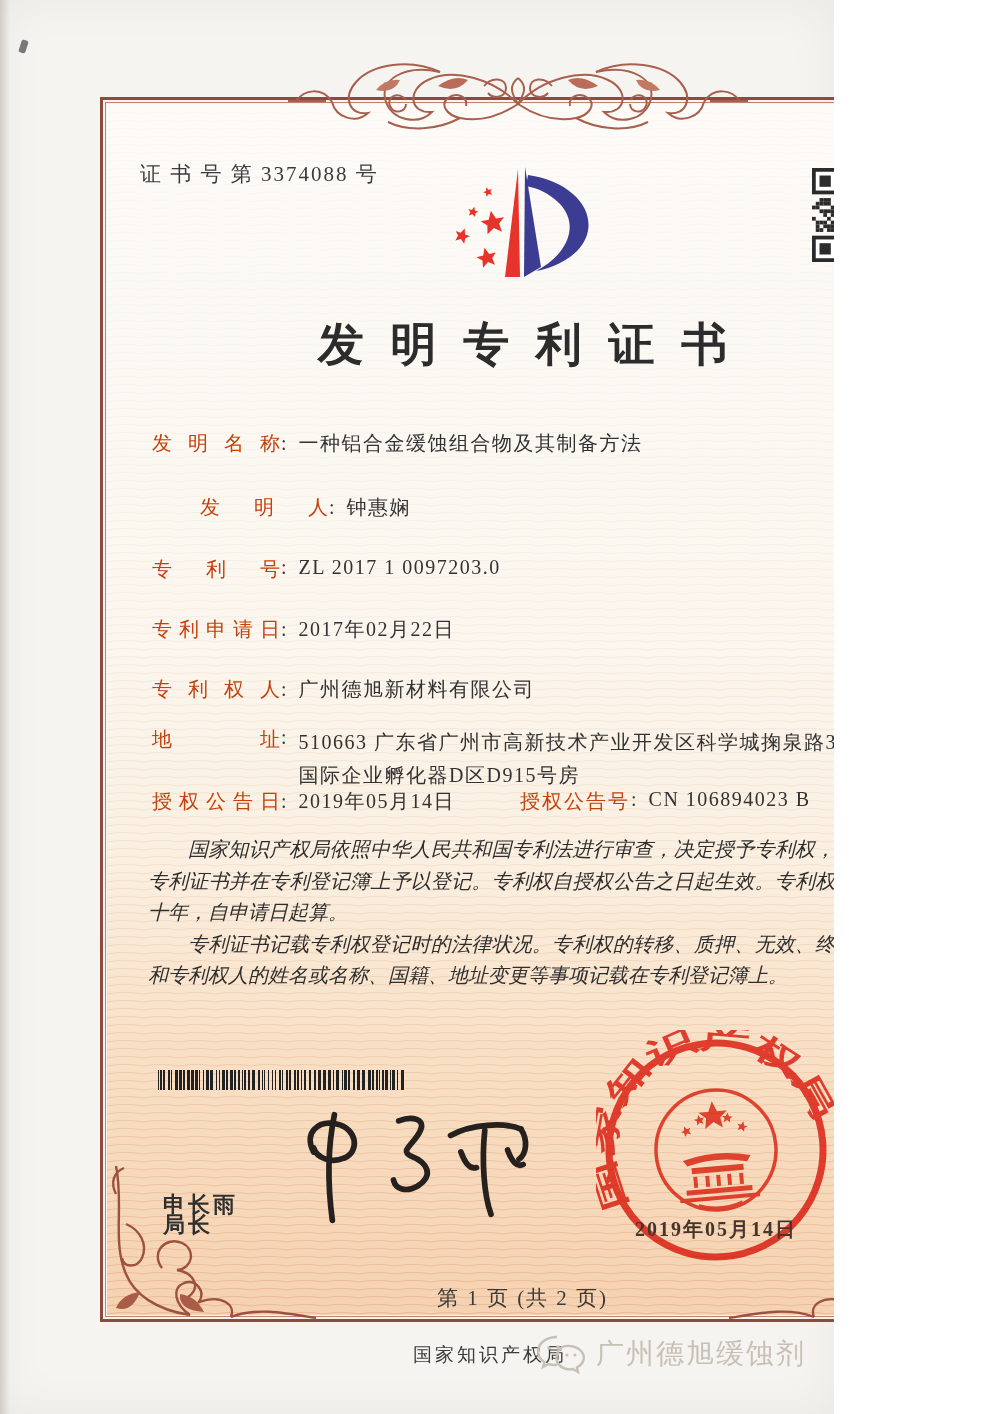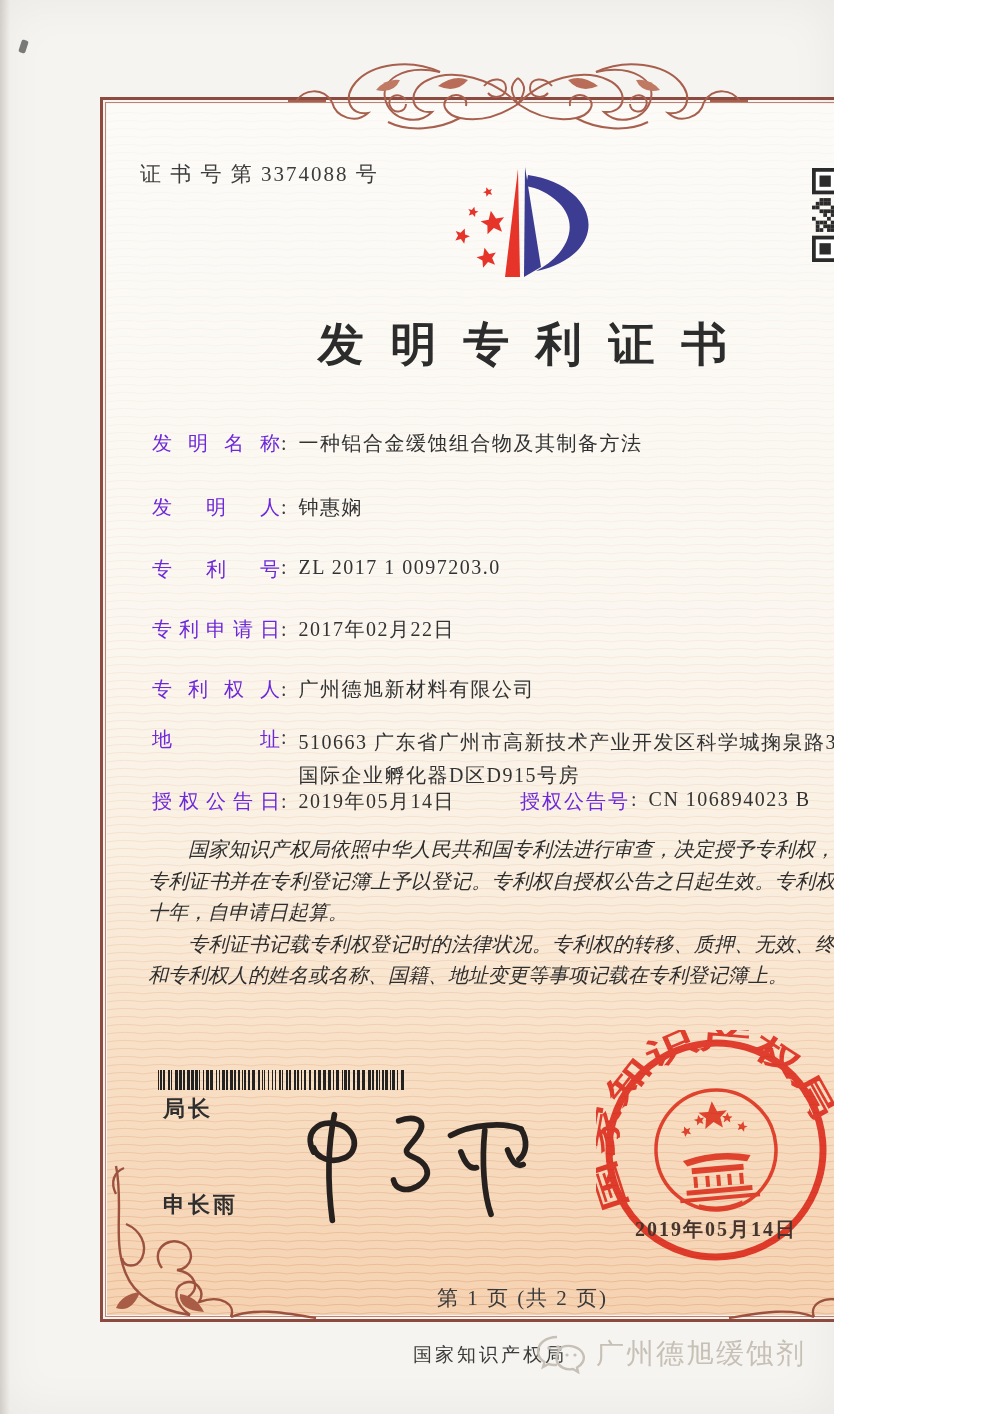--- a/index.html
+++ b/index.html
@@ -17,21 +17,21 @@
   .interior svg{position:absolute;left:0;top:0;}
 
   .orn{position:absolute;pointer-events:none;}
 
   .abs{position:absolute;}
   .certno{left:140px;top:160px;font-size:21px;letter-spacing:2px;color:#3c3c3c;}
   .title{left:100px;top:314px;width:845px;text-align:center;font-size:46px;font-weight:bold;
          letter-spacing:0.58em;text-indent:0.58em;color:#2c2c2c;}
 
   .row{position:absolute;left:152px;font-size:20px;color:#333;white-space:nowrap;}
-  .lbl{display:inline-block;width:128px;text-align:justify;text-align-last:justify;color:#6d28d9;vertical-align:top;}
+  .lbl{display:inline-block;width:128px;text-align:justify;text-align-last:justify;color:#c2410c;vertical-align:top;}
   .colon{display:inline-block;margin:0 12px 0 1px;color:#3d3d3d;}
   .val{letter-spacing:1.5px;color:#323232;}
   .val-wrap{display:inline-block;width:618px;white-space:normal;line-height:33px;vertical-align:top;}
 
   .paras{position:absolute;left:148px;top:834px;width:768px;font-size:20px;line-height:31.5px;color:#2e2e2e;text-align:justify;}
   .paras p{margin:0;text-indent:2em;font-style:italic;}
 
   .officer{position:absolute;left:163px;font-size:22px;font-weight:600;color:#2f2f2f;
            font-family:"Liberation Sans","DejaVu Sans",sans-serif;letter-spacing:3px;}
   .sig{position:absolute;left:295px;top:1098px;}
@@ -494,21 +494,21 @@
       <rect x="0" y="72" width="28" height="28" fill="#2b2b2b"></rect>
       <rect x="4" y="76" width="20" height="20" fill="#ffffff"></rect>
       <rect x="8" y="80" width="12" height="12" fill="#2b2b2b"></rect>
     </svg>
 
   <div class="abs title">发明专利证书</div>
 
   <div class="row" style="top:430px;">
     <span class="lbl">发明名称</span><span class="colon">:</span><span class="val">一种铝合金缓蚀组合物及其制备方法</span>
   </div>
-  <div class="row" style="top:494px;">
+  <div class="row" style="top:494px;margin-left:48px;">
     <span class="lbl">发明人</span><span class="colon">:</span><span class="val">钟惠娴</span>
   </div>
   <div class="row" style="top:556px;">
     <span class="lbl">专利号</span><span class="colon">:</span><span class="val">ZL 2017 1 0097203.0</span>
   </div>
   <div class="row" style="top:616px;">
     <span class="lbl">专利申请日</span><span class="colon">:</span><span class="val">2017年02月22日</span>
   </div>
   <div class="row" style="top:676px;">
     <span class="lbl">专利权人</span><span class="colon">:</span><span class="val">广州德旭新材料有限公司</span>
@@ -587,21 +587,21 @@
       <rect x="218" y="0" width="2" height="20" fill="#222222"></rect>
       <rect x="221" y="0" width="1" height="20" fill="#222222"></rect>
       <rect x="224" y="0" width="2" height="20" fill="#222222"></rect>
       <rect x="227" y="0" width="3" height="20" fill="#222222"></rect>
       <rect x="232" y="0" width="1" height="20" fill="#222222"></rect>
       <rect x="234" y="0" width="3" height="20" fill="#222222"></rect>
       <rect x="239" y="0" width="1" height="20" fill="#222222"></rect>
       <rect x="243" y="0" width="3" height="20" fill="#222222"></rect>
     </svg>
 
-  <div class="officer" style="top:1094px;">局长</div>
+  <div class="officer" style="top:1210px;">局长</div>
   <div class="officer" style="top:1190px;">申长雨</div>
 
   <svg class="sig" width="280" height="135" viewBox="0 0 270 130">
     <g stroke="#26211e" stroke-width="5.5" fill="none" stroke-linecap="round">
       <path d="M38,16 C31,50 32,88 36,118"></path>
       <path d="M18,52 C8,34 22,21 40,25 C60,29 63,52 47,58 C35,63 21,58 18,48"></path>
       <path d="M100,22 C113,17 126,20 121,31 C115,45 100,50 112,56 C127,62 135,74 118,85 C107,91 97,88 95,79"></path>
       <path d="M150,36 C170,25 202,23 218,30"></path>
       <path d="M183,31 C180,60 182,93 189,112"></path>
       <path d="M160,52 C164,63 169,69 175,67"></path>

